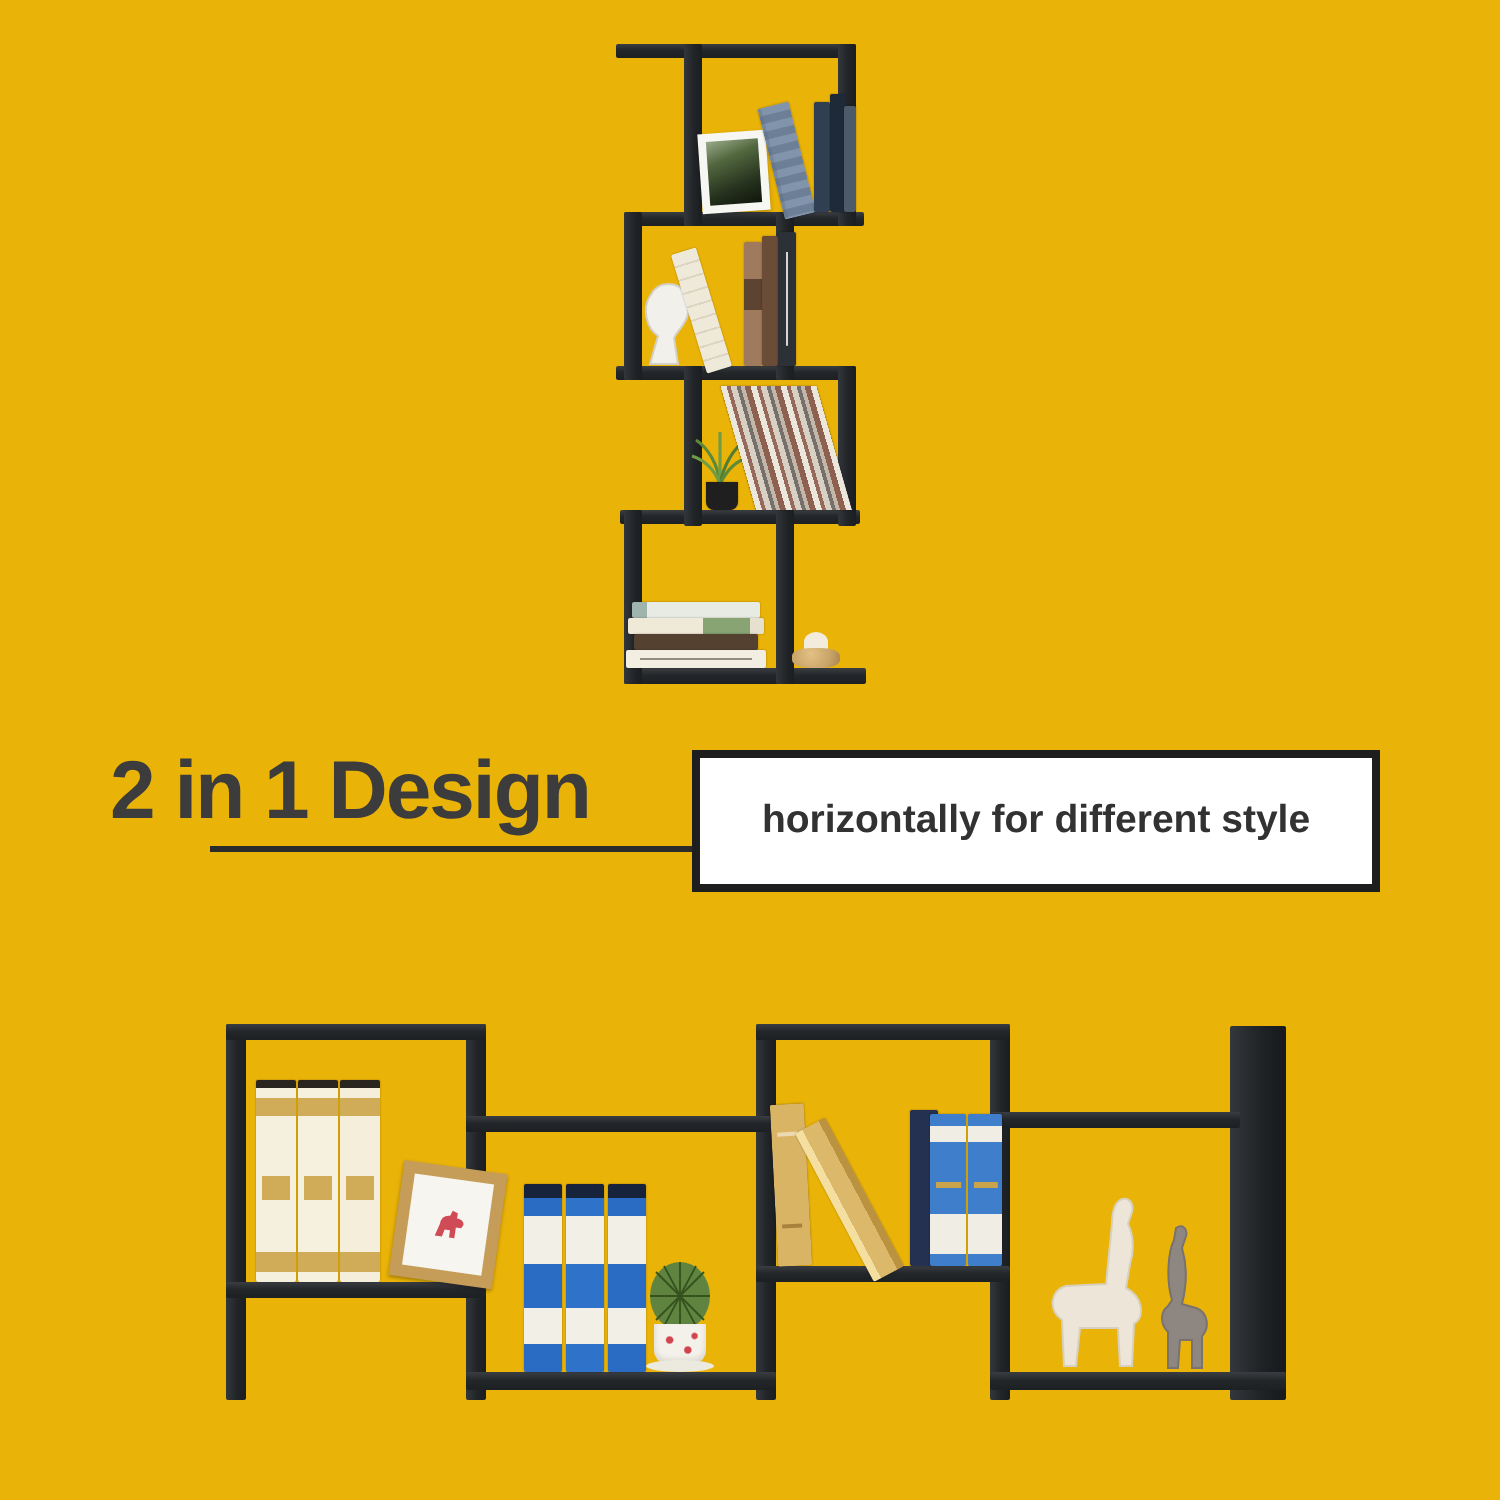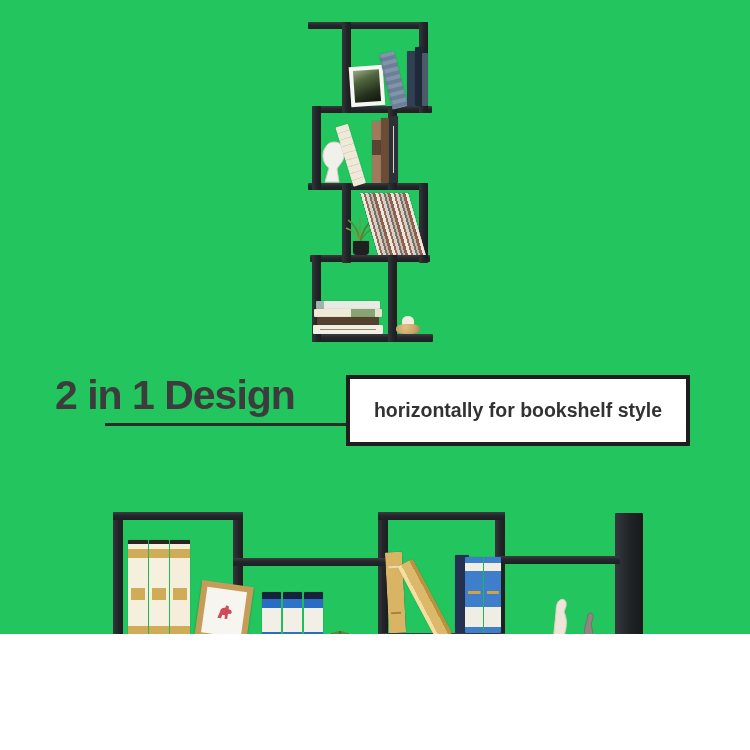--- a/index.html
+++ b/index.html
@@ -1,17 +1,17 @@
 <!DOCTYPE html>
 <html><head>
 <meta charset="utf-8">
 <style>
   html,body{margin:0;padding:0;}
   body{width:750px;height:750px;background:#ffffff;font-family:"Liberation Sans", sans-serif;}
-  .stage{position:relative;width:750px;height:634px;background:#22c55e;overflow:hidden;}
+  .stage{position:relative;width:750px;height:750px;background:#eab308;overflow:hidden;}
   .abs{position:absolute;}
   
   .board{position:absolute;background:linear-gradient(180deg,#3a3e42 0,#24272a 45%,#1d2023 100%);border-radius:1px;}
   .post{position:absolute;background:linear-gradient(90deg,#33373b 0,#222528 55%,#1b1e21 100%);border-radius:1px;}
   
   .bk{position:absolute;border-radius:1px;box-shadow:0 0 1px rgba(0,0,0,.35);}
   
   .title{position:absolute;font-weight:bold;color:#3c3c3c;letter-spacing:-1px;white-space:nowrap;}
   .underline{position:absolute;background:#2b2b2b;}
   .callout{position:absolute;background:#ffffff;border:4px solid #1e1e1e;box-sizing:border-box;display:flex;flex-direction:column;justify-content:center;align-items:center;}
@@ -77,21 +77,21 @@
     <div class="bk" style="left:5px;top:303px;width:70px;height:9px;background:#f2eee2;background-image:linear-gradient(rgba(120,115,100,.8),rgba(120,115,100,.8));background-size:80% 1px;background-position:50% 55%;background-repeat:no-repeat;"></div>
     <div class="abs" style="left:88px;top:294px;width:24px;height:18px;">
       <div class="abs" style="left:6px;top:0;width:12px;height:10px;border-radius:50% 50% 0 0;background:#f3ecdc;"></div>
       <div class="abs" style="left:0;top:8px;width:24px;height:10px;border-radius:40%;background:radial-gradient(circle at 40% 30%,#e2c184 0,#c9a368 60%,#a5834e 100%);"></div>
     </div>
   </div>
 
   <div class="title" style="left:55px;top:372px;font-size:41px;">2 in 1 Design</div>
   <div class="underline" style="left:105px;top:423px;width:242px;height:3px;"></div>
   <div class="callout" style="left:346px;top:375px;width:344px;height:71px;">
-    <div>horizontally for bookshelf style</div>
+    <div>horizontally for different style</div>
   </div>
 
   <div class="abs" style="left:113px;top:512px;width:530px;height:188px;">
 
     <div class="post" style="left:0;top:0;width:10px;height:188px;"></div>
     <div class="post" style="left:120px;top:0;width:10px;height:188px;"></div>
     <div class="post" style="left:265px;top:0;width:10px;height:188px;"></div>
     <div class="post" style="left:382px;top:0;width:10px;height:188px;"></div>
     <div class="post" style="left:502px;top:1px;width:28px;height:187px;background:linear-gradient(90deg,#34383c 0,#202326 55%,#17191c 100%);"></div>
 

